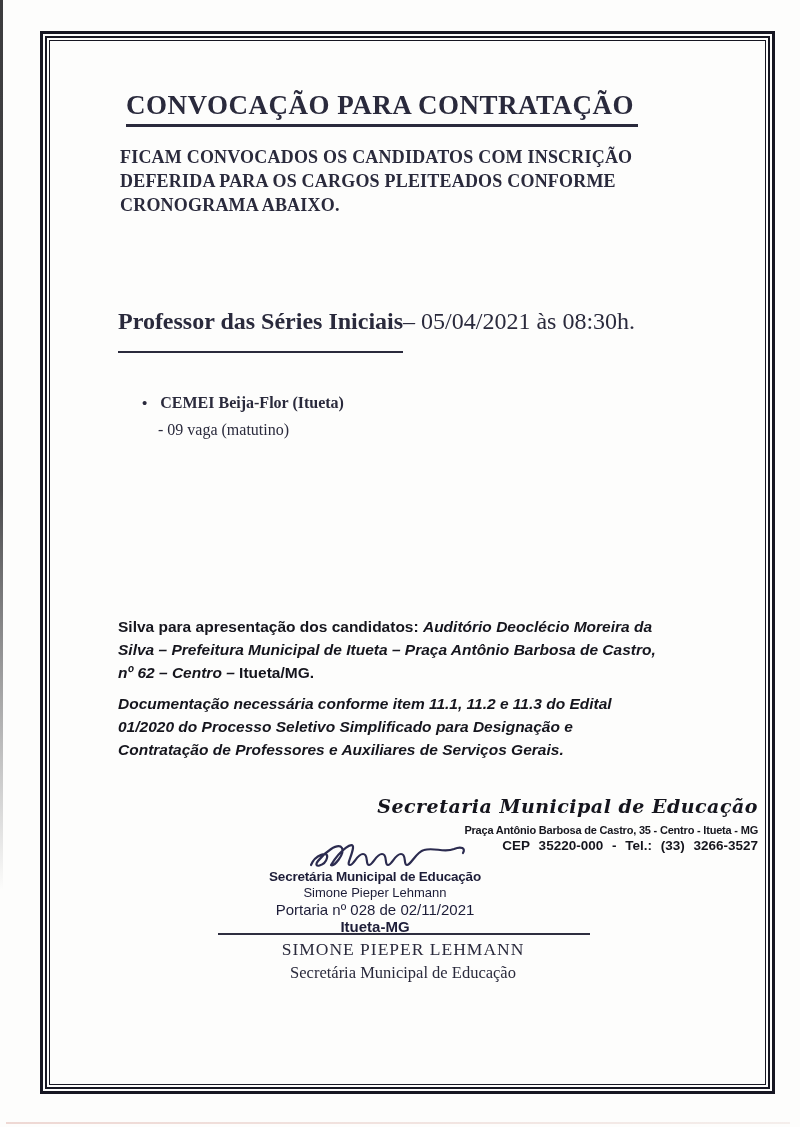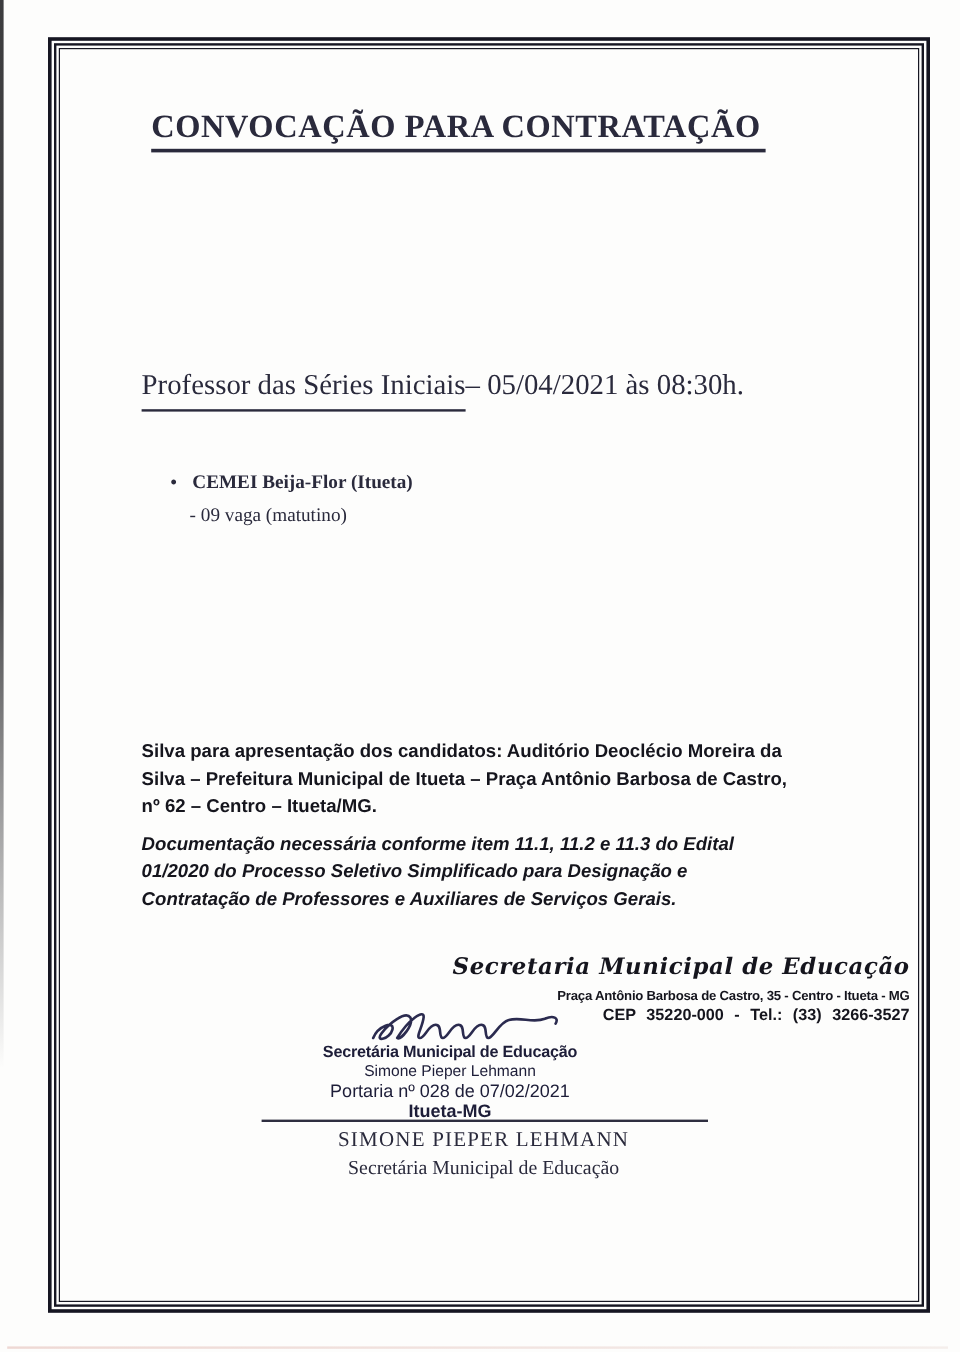--- a/index.html
+++ b/index.html
@@ -26,35 +26,35 @@
   .doc-title{position:absolute;left:126px;top:90px;font-size:27px;font-weight:bold;
     letter-spacing:.5px;color:var(--color-ink);white-space:nowrap;}
   .doc-title .u{display:inline-block;border-bottom:3px solid var(--color-ink);padding:0 4px 3px 0;}
 
   
   .intro{position:absolute;left:120px;top:145px;color:var(--color-ink);
     font-size:18px;font-weight:bold;line-height:24px;letter-spacing:.2px;}
 
   
   .schedule{position:absolute;left:118px;top:308px;font-size:24px;color:var(--color-ink);white-space:nowrap;}
-  .schedule .role{font-weight:normal;display:inline-block;border-bottom:2.5px solid var(--color-ink);padding-bottom:6px;}
+  .schedule .role{font-weight:bold;display:inline-block;border-bottom:2.5px solid var(--color-ink);padding-bottom:16px;}
   .schedule .when{font-weight:normal;margin-top:16px;}
 
   
   .vacancy{position:absolute;left:142px;top:394px;color:var(--color-ink);}
   .vacancy .head{display:flex;gap:13px;align-items:baseline;font-size:16px;font-weight:bold;}
   .vacancy .dot{font-size:15px;}
   .vacancy .detail{margin:9px 0 0 16px;font-size:16px;font-weight:normal;}
 
   
   .sansline{font-family:"Liberation Sans",sans-serif;font-weight:bold;font-size:15.5px;
     line-height:23px;color:var(--color-ink-dark);white-space:nowrap;}
   .location{position:absolute;left:118px;top:615px;}
   .documentation{position:absolute;left:118px;top:692px;font-style:italic;}
-  .sansline .it{}
+  .sansline .it{font-style:italic;}
   .sansline .up{font-style:normal;}
 
   
   .letterhead{position:absolute;right:42px;top:795px;text-align:right;color:var(--color-ink-dark);}
   .letterhead .org{font-family:"DejaVu Serif",serif;font-style:italic;font-weight:bold;
     font-size:19px;letter-spacing:.5px;white-space:nowrap;}
   .letterhead .addr{font-family:"Liberation Sans",sans-serif;font-weight:bold;font-size:11px;
     letter-spacing:-.2px;margin-top:7px;white-space:nowrap;}
   .letterhead .cep{font-family:"Liberation Sans",sans-serif;font-weight:bold;font-size:13.5px;
     word-spacing:5px;margin-top:2px;white-space:nowrap;}
@@ -85,20 +85,25 @@
   <div class="scan-edge-bottom"></div>
 
   <div class="frame1">
     <div class="frame2">
       <div class="frame3"></div>
     </div>
   </div>
 
   <h1 class="doc-title"><span class="u">CONVOCAÇÃO PARA CONTRATAÇÃO</span></h1>
 
+  <div class="intro">
+    <div>FICAM CONVOCADOS OS CANDIDATOS COM INSCRIÇÃO</div>
+    <div>DEFERIDA PARA OS CARGOS PLEITEADOS CONFORME</div>
+    <div>CRONOGRAMA ABAIXO.</div>
+  </div>
 
   <h2 class="schedule"><span class="role">Professor das Séries Iniciais</span><span class="when">– 05/04/2021 às 08:30h.</span></h2>
 
   <div class="vacancy">
     <div class="head">
       <span class="dot">•</span>
       <span>CEMEI Beija-Flor (Itueta)</span>
     </div>
     <div class="detail">- 09 vaga (matutino)</div>
   </div>
@@ -121,21 +126,21 @@
     <div class="cep">CEP 35220-000 - Tel.: (33) 3266-3527</div>
   </div>
 
   <svg class="signature" viewBox="0 0 188 36" fill="none" xmlns="http://www.w3.org/2000/svg">
     <path d="M8 27 C 12 17, 26 12, 24 20 C 22 28, 9 31, 15 23 C 21 15, 35 4, 39 10 C 42 16, 31 29, 28 27 C 37 12, 51 2, 50 10 C 49 18, 43 27, 47 27 C 51 27, 54 16, 60 16 C 66 16, 62 27, 66 27 C 70 27, 73 16, 79 16 C 85 16, 81 27, 85 27 C 89 27, 92 16, 98 16 C 104 16, 100 27, 104 27 C 108 27, 113 14, 121 12 C 131 9, 141 15, 151 11 C 158 8, 163 10, 160 15" stroke="#2b2b4f" stroke-width="2.2" stroke-linecap="round" stroke-linejoin="round"></path>
   </svg>
 
   <div class="stamp">
     <div class="s-role">Secretária Municipal de Educação</div>
     <div class="s-name">Simone Pieper Lehmann</div>
-    <div class="s-ord">Portaria nº 028 de 07/02/2021</div>
+    <div class="s-ord">Portaria nº 028 de 02/11/2021</div>
     <div class="s-city">Itueta-MG</div>
   </div>
 
   <div class="sig-rule"></div>
 
   <div class="signatory">
     <div class="n">SIMONE PIEPER LEHMANN</div>
     <div class="r">Secretária Municipal de Educação</div>
   </div>
 

